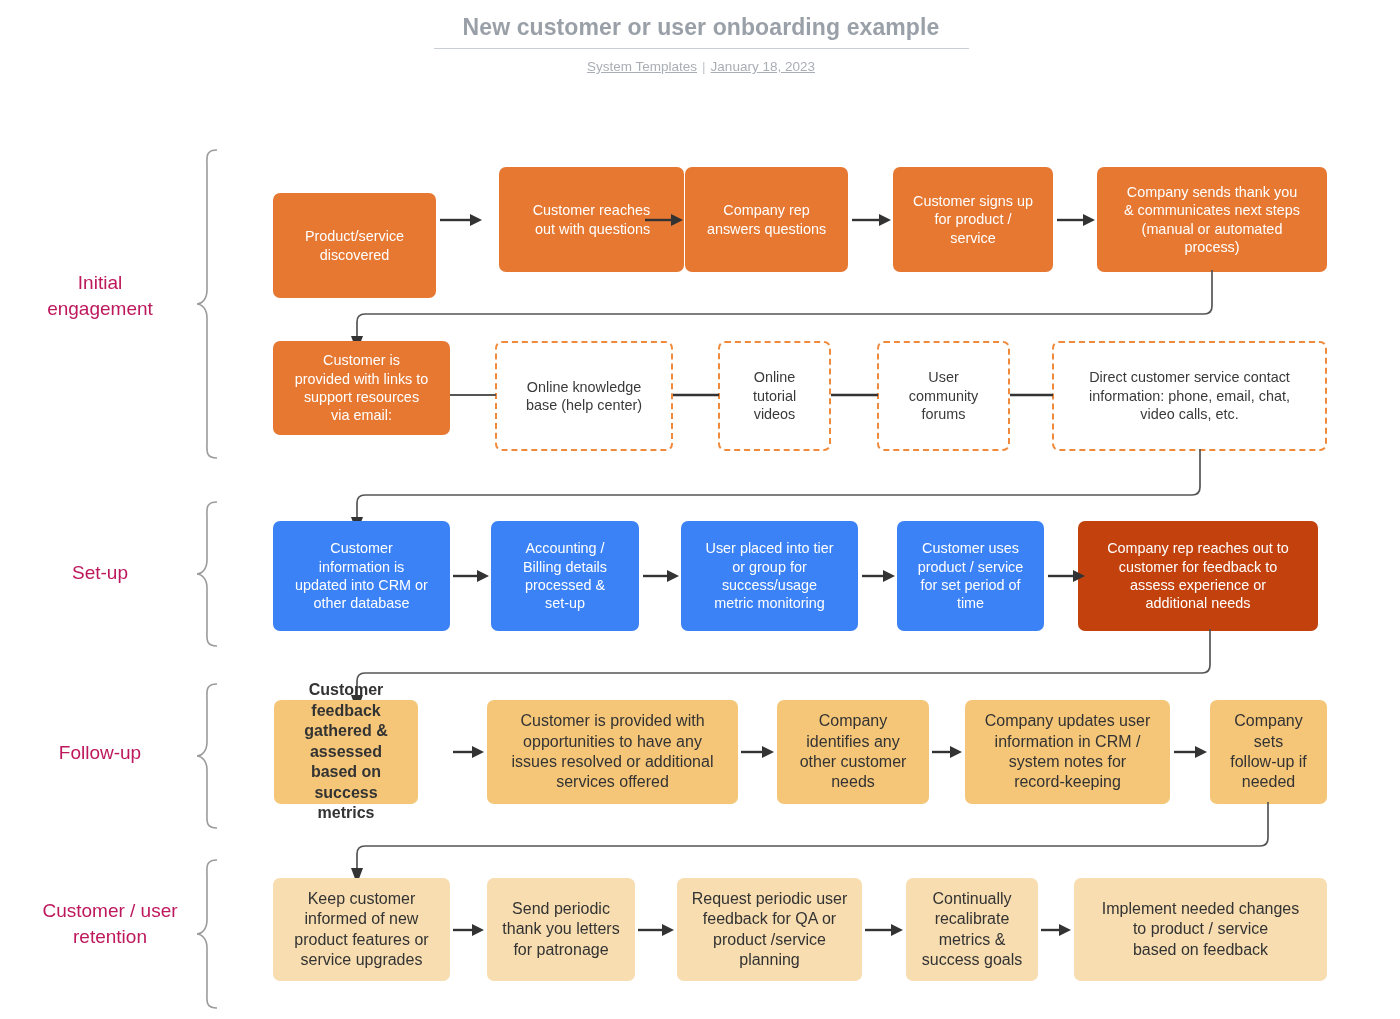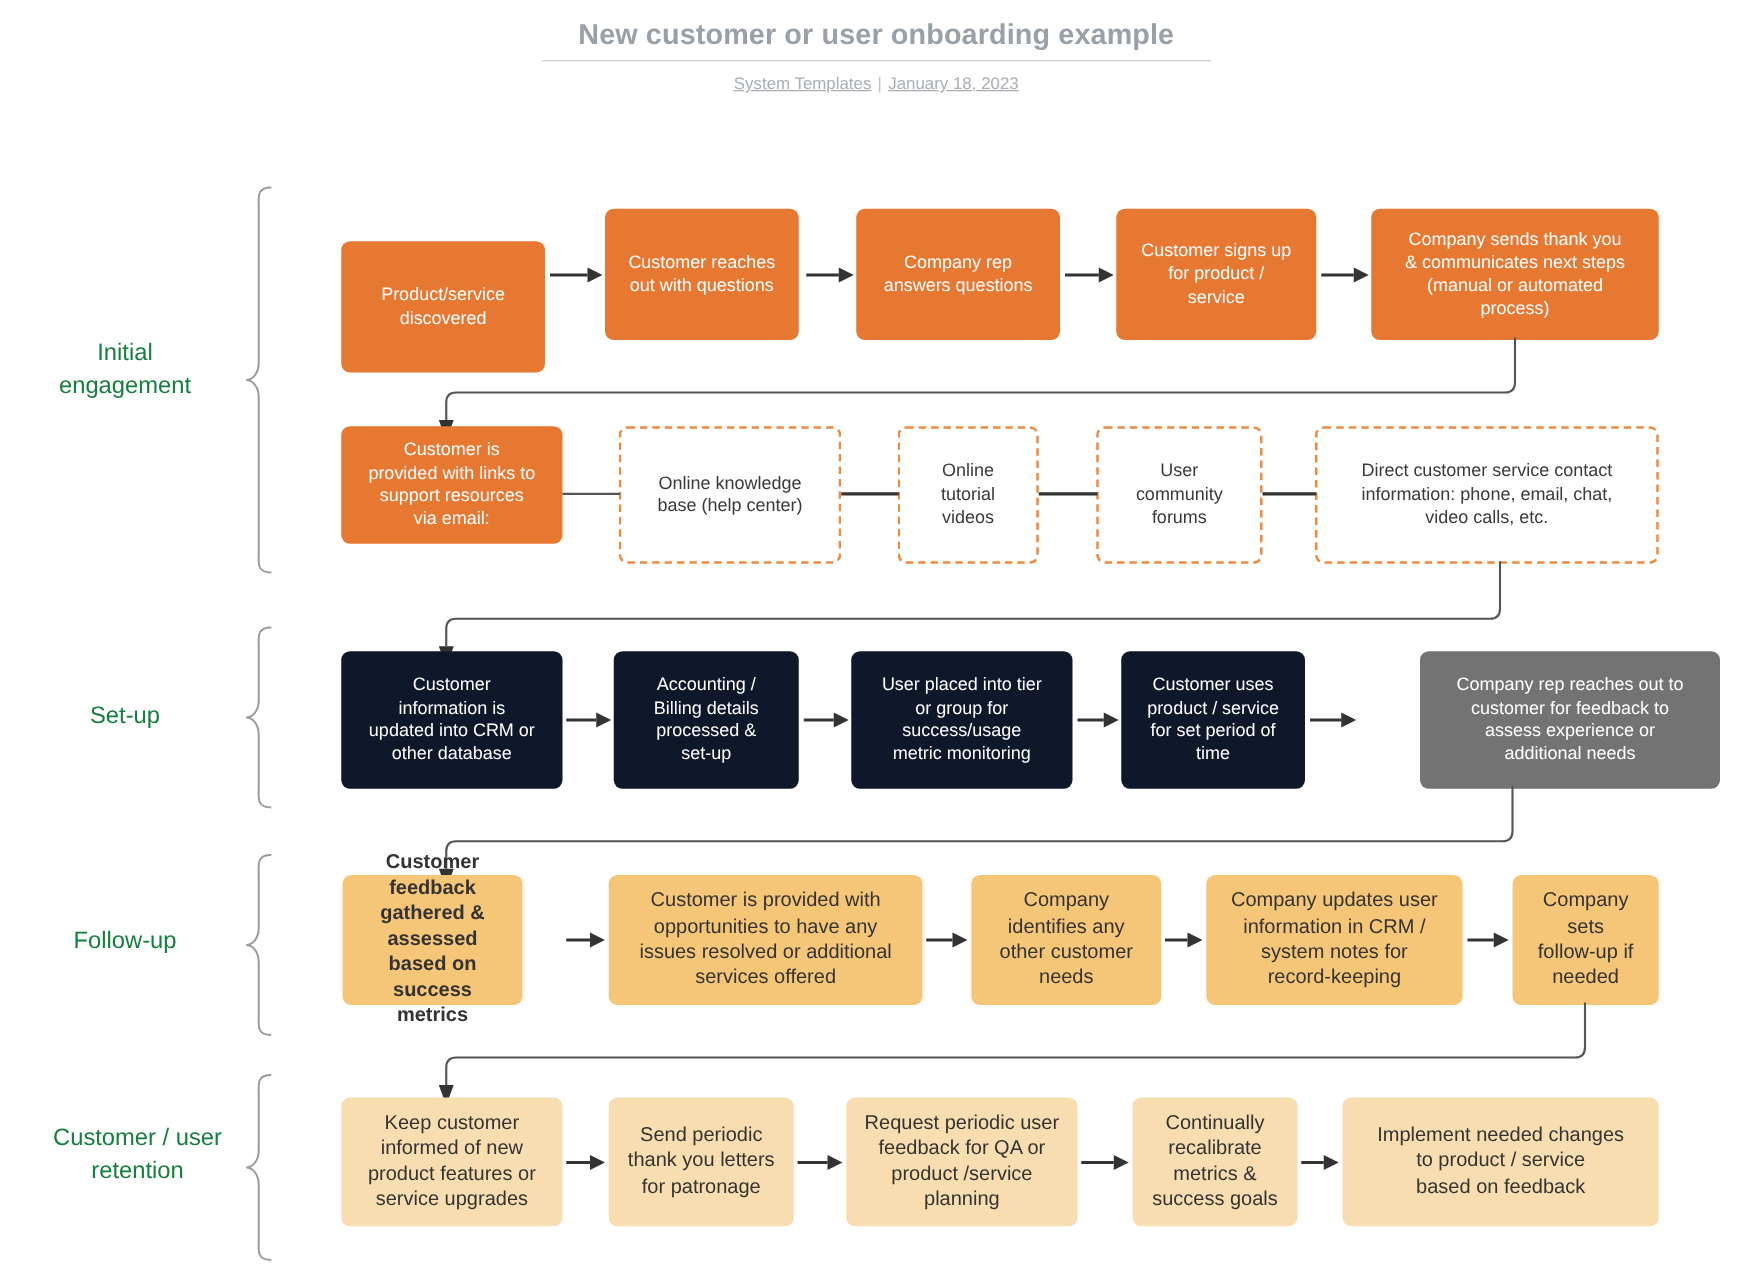--- a/index.html
+++ b/index.html
@@ -50,21 +50,21 @@
   #subtitle .sep {
     padding: 0 5px;
     color: #c0c5cb;
   }
 
   
   .stage-label {
     position: absolute;
     text-align: center;
     font-size: 19px;
-    color: #15803d;
+    color: #be185d;
     line-height: 26px;
     white-space: pre-line;
   }
   .brace {
     position: absolute;
   }
   .brace svg { display: block; }
 
   
   .node {
@@ -77,21 +77,21 @@
     text-align: center;
     padding: 4px 7px;
     line-height: 1.28;
     white-space: pre-line;
   }
   .node.solid {
     color: #ffffff;
     font-size: 14.4px;
   }
   .node.t1 { background: #e67832; }
-  .node.t2 { background: #0f172a; }
+  .node.t2 { background: #3b82f6; }
   .node.t3 { background: #f5c678; color: #333333; }
   .node.t4 { background: #f7ddb0; color: #333333; }
   .node.dashed {
     background: #ffffff;
     border: 2.2px dashed #ef8a3c;
     color: #3a3a3a;
     font-size: 14.4px;
   }
 
   
@@ -137,21 +137,21 @@
     </svg>
   </div>
   <div class="brace" style="left:195px; top:858px;">
     <svg width="26" height="152" viewBox="0 0 26 152">
       <path d="M22 2 C10 2 12 10 12 18 L12 62 C12 72 6 76 2 76 C6 76 12 80 12 90 L12 134 C12 142 10 150 22 150" fill="none" stroke="#9b9b9b" stroke-width="1.6"></path>
     </svg>
   </div>
 
   <div class="node solid t1" style="left:273px; top:167px; width:163px; height:105px;margin-top:26px;">Product/service
 discovered</div>
-  <div class="node solid t1" style="left:484px; top:167px; width:155px; height:105px;">Customer reaches
+  <div class="node solid t1" style="left:499px; top:167px; width:185px; height:105px;text-align:right;">Customer reaches
 out with questions</div>
   <div class="node solid t1" style="left:685px; top:167px; width:163px; height:105px;">Company rep
 answers questions</div>
   <div class="node solid t1" style="left:893px; top:167px; width:160px; height:105px;">Customer signs up
 for product /
 service</div>
   <div class="node solid t1" style="left:1097px; top:167px; width:230px; height:105px;">Company sends thank you
 &amp; communicates next steps
 (manual or automated
 process)</div>
@@ -241,21 +241,21 @@
 processed &amp;
 set-up</div>
   <div class="node solid t2" style="left:681px; top:521px; width:177px; height:110px;">User placed into tier
 or group for
 success/usage
 metric monitoring</div>
   <div class="node solid t2" style="left:897px; top:521px; width:147px; height:110px;">Customer uses
 product / service
 for set period of
 time</div>
-  <div class="node solid t3" style="left:1136px; top:521px; width:240px; height:110px; background:#737373; color:#ffffff;">Company rep reaches out to
+  <div class="node solid t3" style="left:1078px; top:521px; width:240px; height:110px; background:#c2410c; color:#ffffff;">Company rep reaches out to
 customer for feedback to
 assess experience or
 additional needs</div>
 
   <div class="conn" style="left:453px; top:568px;">
     <svg width="36" height="16">
         <line x1="0" y1="8" x2="24" y2="8" stroke="#333" stroke-width="2.4"></line>
       <polygon points="24,2 36,8 24,14" fill="#333"></polygon>
       </svg>
   </div>

